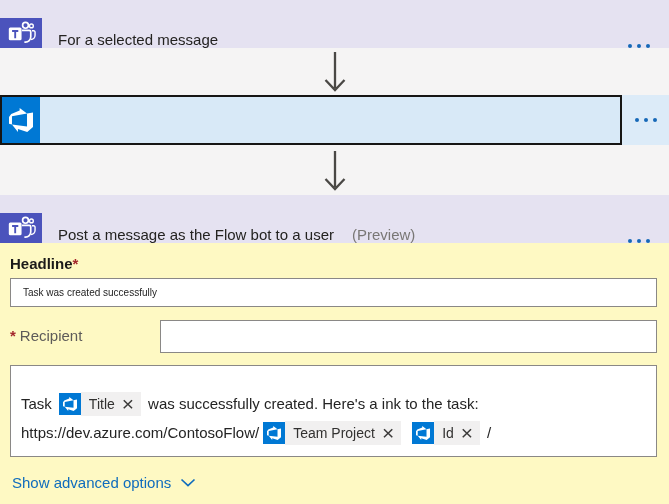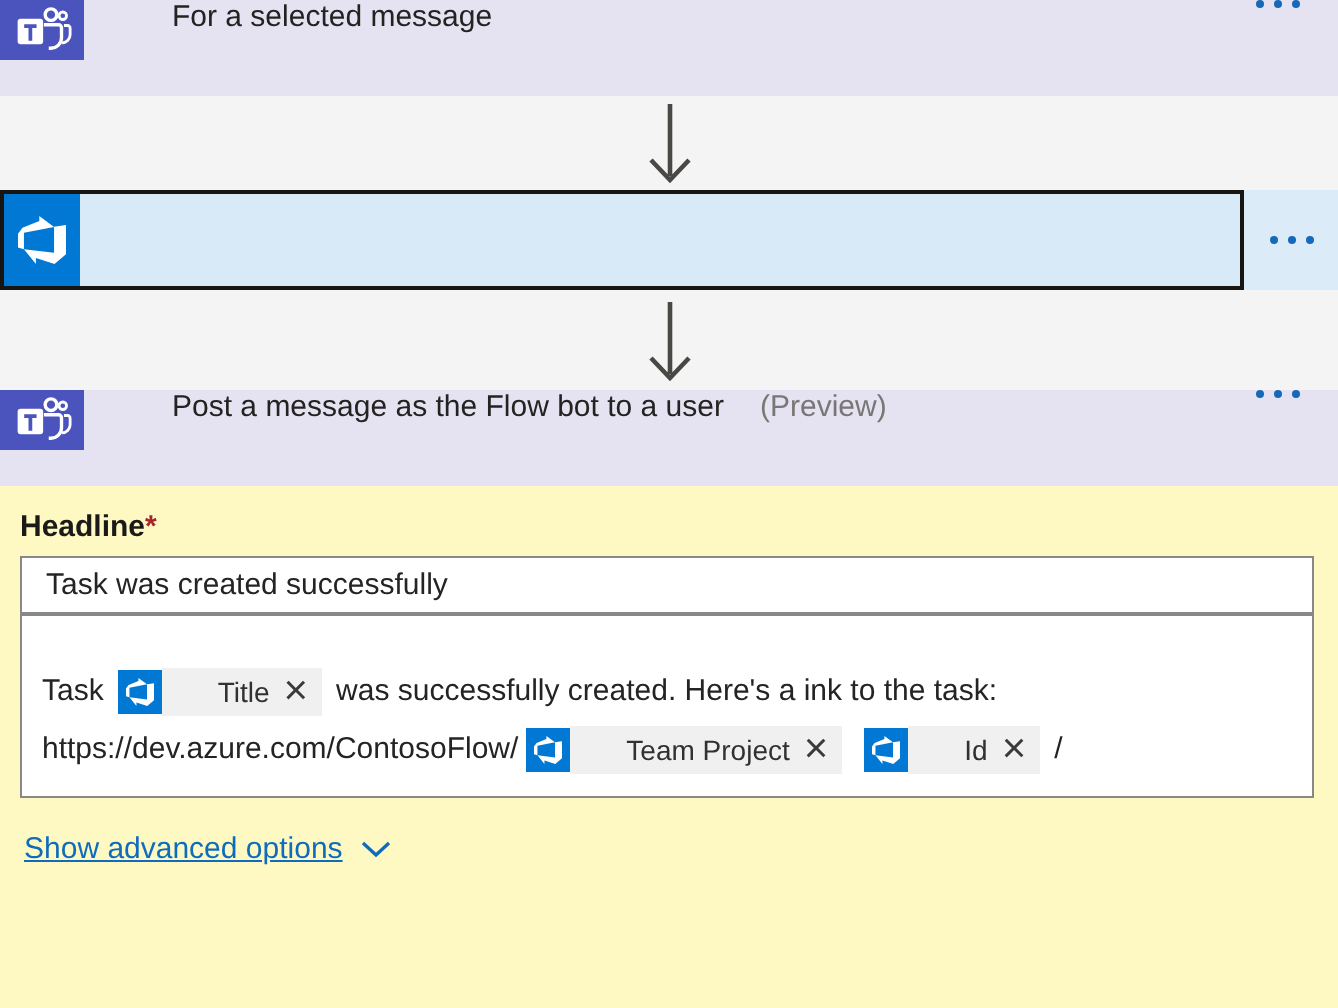--- a/index.html
+++ b/index.html
@@ -3,21 +3,21 @@
 <meta charset="utf-8">
 <style>
   * { margin:0; padding:0; box-sizing:border-box; }
   html,body { width:669px; height:504px; }
   body {
     font-family:"Liberation Sans", sans-serif;
     font-size:15px; color:#242424;
     background:#f5f4f4; overflow:hidden;
   }
   
-  .hdr { height:48px; display:flex; align-items:flex-start; cursor:pointer;gap:28px; }
+  .hdr { height:48px; display:flex; align-items:flex-end; cursor:pointer; }
   .hdr.lav { background:#e5e2f1; }
   .icon-sq { width:42px; flex:0 0 42px; display:flex; align-items:center; justify-content:center; }
   .icon-sq.teams { background:#4b53bc; }
   .icon-sq.devops { background:#0078d4; }
   .hdr-title { flex:1; display:flex; align-items:center; padding-left:16px; color:#242321; }
   .preview { color:#797775; margin-left:18px; }
   .dots-btn { width:60px; display:flex; align-items:center; justify-content:center; gap:5px; cursor:pointer; }
   .dots-btn i { width:4px; height:4px; border-radius:50%; background:#1668b8; display:block; }
   
   .gap { height:47px; display:flex; align-items:center; justify-content:center; background:#f5f4f4; }
@@ -26,39 +26,39 @@
   .sel-strip { height:50px; display:flex; background:#dcebf8; }
   .sel-card { flex:0 0 622px; display:flex; align-items:stretch; border:2px solid #161514; background:#d8e9f7; cursor:pointer; }
   .sel-card .icon-sq { width:38px; flex:0 0 38px; }
   .sel-strip .dots-btn { flex:1; }
   
   .card-body { background:#fef9c3; height:261px; padding:12px 12px 0 10px; }
   .fld-label { font-weight:700; color:#1b1a19; margin-bottom:6px; }
   .req { color:#a4262c; font-weight:700; }
   .txt-input {
     width:100%; height:29px; border:1px solid #8a8886; background:#fff;
-    font-family:"Liberation Sans", sans-serif; font-size:15px; color:#242424;
+    font-family:"Liberation Sans", sans-serif; font-size:10px; color:#242424;
     padding:0 12px; outline:none; display:block;
   }
   .rec-row { display:flex; margin:13px 0 12px 0; align-items:flex-start; }
   .rec-label { flex:0 0 150px; padding-top:7px; color:#5d5b59; }
   .rec-label .req { margin-right:4px; }
   .rec-input { flex:1; height:33px; }
   .msgbox {
     border:1px solid #8a8886; background:#fff; margin-bottom:17px;
     padding:23px 10px 9px 10px;
   }
   .msg-line { display:flex; align-items:center; height:29px; white-space:pre; }
   .tok { display:inline-flex; align-items:center; margin:0 7px; cursor:pointer; }
   .tok.tight-l { margin-left:4px;border-radius:12px; }
   .tok-ic { width:22px; height:22px; background:#0078d4; display:flex; align-items:center; justify-content:center; flex:0 0 22px; }
   .tok-body { background:#f1f0f0; height:24px; display:flex; align-items:center; padding:0 7px 0 8px; gap:7px; }
-  .tok-lbl { font-size:14px; color:#323130;margin-left:20px; }
+  .tok-lbl { font-size:14px; color:#323130; }
   .tok-x { font-size:21px; line-height:1; color:#3b3a39; font-weight:400; cursor:pointer; }
-  .adv-link { display:inline-flex; align-items:center; gap:9px; color:#0f6cbd; cursor:pointer; margin-left:2px;text-decoration:underline; }
+  .adv-link { display:inline-flex; align-items:center; gap:9px; color:#0f6cbd; cursor:pointer; margin-left:2px; }
 </style>
 </head>
 <body>
 
 <div class="hdr lav">
   <span class="icon-sq teams">
     <svg width="30" height="30" viewBox="0 0 32 32">
       <g fill="none" stroke="#fff" stroke-width="1.8">
         <circle cx="20.8" cy="7.8" r="3.1"></circle>
         <circle cx="27.1" cy="8.4" r="2.0" stroke-width="1.5"></circle>
@@ -130,20 +130,26 @@
     </span>
 </div>
 
 <div class="card-body">
 
   <div class="fld-label">
     <span>Headline</span><span class="req">*</span>
   </div>
   <input class="txt-input" type="text" value="Task was created successfully" style="">
 
+  <div class="rec-row">
+    <span class="rec-label">
+      <span class="req">*</span><span>Recipient</span>
+    </span>
+    <input class="txt-input rec-input" type="text" style="">
+  </div>
 
 
   <div class="msgbox">
     <div class="msg-line">
       <span>Task</span>
       <span class="tok">
         <span class="tok-ic">
           <svg width="14" height="14" viewBox="0 0 24 24" fill="#fff">
               <path d="M0 8.899l2.247-2.966 8.405-3.416V.045l7.37 5.393L2.966 8.36v8.224L0 15.73zm24-4.45v14.652l-5.753 4.9-9.303-3.057v3.056l-5.978-7.416 15.057 1.798V5.437z"></path>
             </svg>

